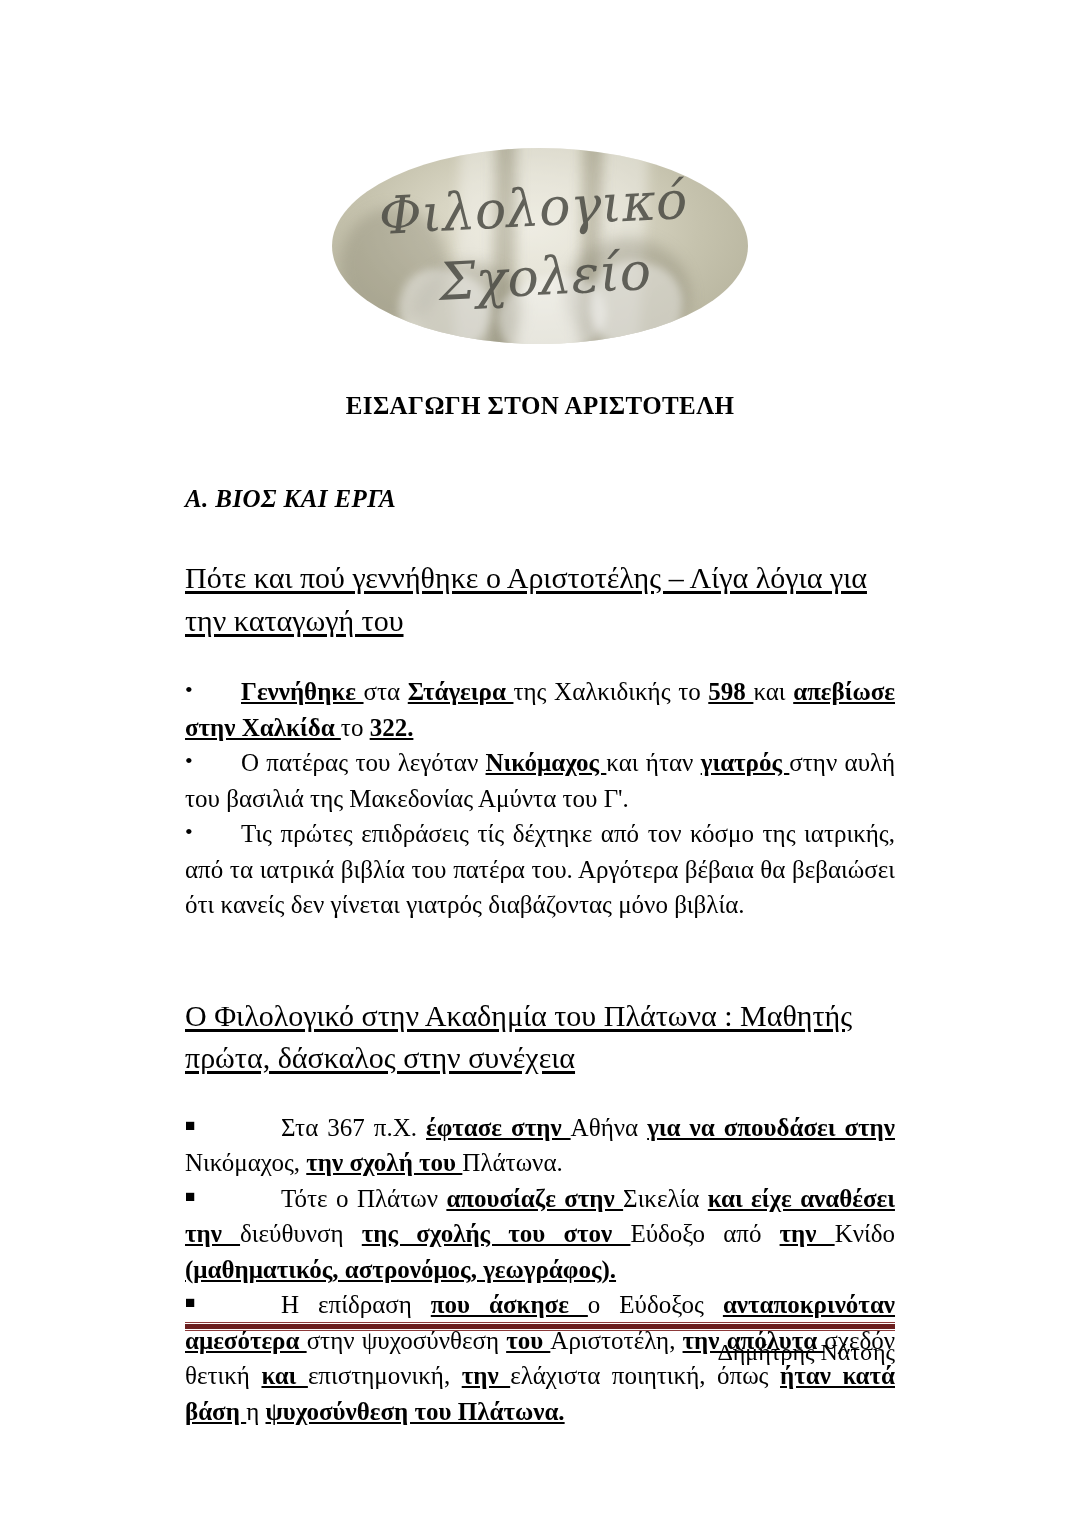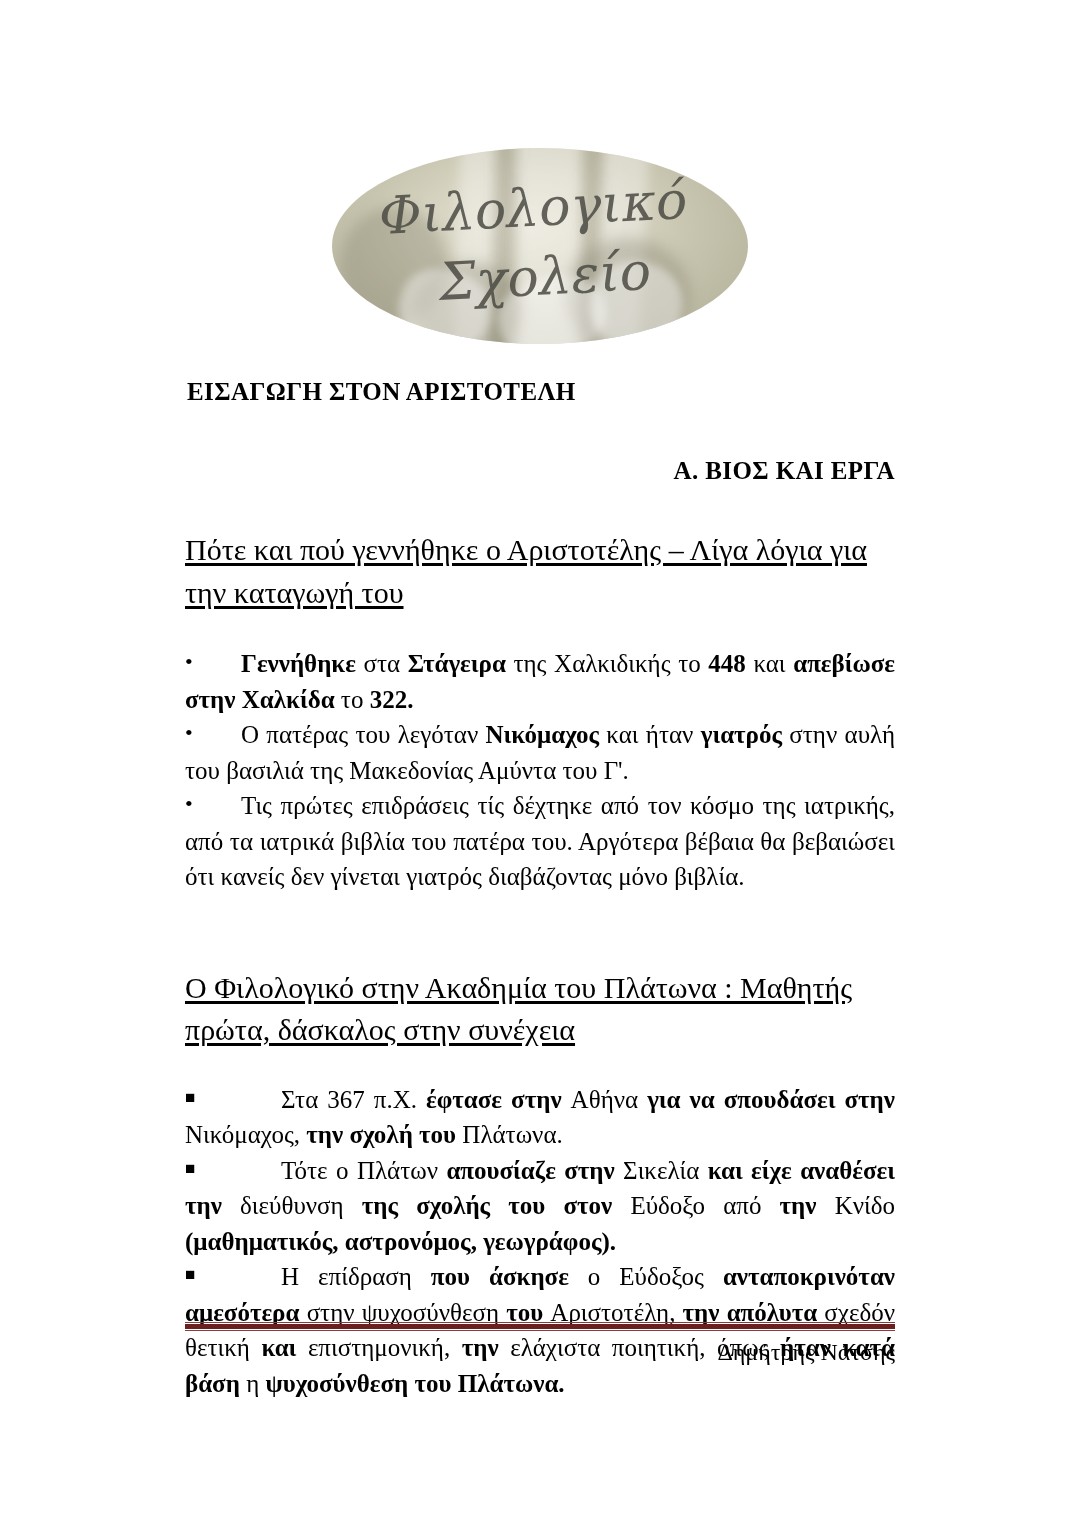--- a/index.html
+++ b/index.html
@@ -86,35 +86,37 @@
 
   
   .doc {
     position: absolute;
     left: 185px;
     top: 0;
     width: 710px;
   }
 
   .title-main {
+    text-align: center;
     font-weight: bold;
     font-size: 25px;
     letter-spacing: 0.4px;
-    margin: 2px;
+    margin: 16px;
     padding-top: 375px;
     line-height: 1.2;
   }
   .title-sub {
-    text-align: right;
+    text-align: left;
     font-weight: bold;
     font-size: 25px;
     letter-spacing: 0.4px;
     margin: 0;
     padding-top: 47px;
     line-height: 1.2;
+    font-style: italic;
   }
 
   .section-heading {
     font-weight: normal;
     font-size: 30px;
     line-height: 1.42;
     margin: 0;
     padding-top: 43px;
     text-align: justify;
   }
@@ -150,21 +152,21 @@
     text-align: left;
   }
   ul.blist.first li .bullet { font-size: 22px; line-height: 1.45; }
   ul.blist.second li .bullet { font-size: 17px; line-height: 1.9; }
   ul.blist li .li-text {
     display: block;
     text-indent: 56px;
   }
   ul.blist.second li .li-text { text-indent: 96px; }
 
-  b, .b { font-weight: bold; }
+  b, .b { font-weight: bold; text-decoration: underline; }
   .r { font-weight: normal; }
 
   
   .footer-rule {
     position: absolute;
     left: 185px;
     top: 1322px;
     width: 710px;
     height: 9px;
   }
@@ -232,21 +234,21 @@
 
     <h1 class="title-main">ΕΙΣΑΓΩΓΗ ΣΤΟΝ ΑΡΙΣΤΟΤΕΛΗ</h1>
 
     <h2 class="title-sub">Α. ΒΙΟΣ ΚΑΙ ΕΡΓΑ</h2>
 
     <div id="sections-root">
         <div class="section-heading"><span class="u">Πότε και πού γεννήθηκε ο Αριστοτέλης – Λίγα λόγια για</span><br><span class="u">την καταγωγή του</span></div>
         <ul class="blist first">
           <li>
             <span class="bullet">•</span>
-            <span class="li-text"><span class="b">Γεννήθηκε </span><span class="r">στα </span><span class="b">Στάγειρα </span><span class="r">της Χαλκιδικής το </span><span class="b">448 </span><span class="r">και </span><span class="b">απεβίωσε στην Χαλκίδα </span><span class="r">το </span><span class="b">322.</span></span>
+            <span class="li-text"><span class="b">Γεννήθηκε </span><span class="r">στα </span><span class="b">Στάγειρα </span><span class="r">της Χαλκιδικής το </span><span class="b">598 </span><span class="r">και </span><span class="b">απεβίωσε στην Χαλκίδα </span><span class="r">το </span><span class="b">322.</span></span>
           </li>
           <li>
             <span class="bullet">•</span>
             <span class="li-text"><span class="r">Ο πατέρας του λεγόταν </span><span class="b">Νικόμαχος </span><span class="r">και ήταν </span><span class="b">γιατρός </span><span class="r">στην αυλή του βασιλιά της Μακεδονίας Αμύντα του Γ'.</span></span>
           </li>
           <li>
             <span class="bullet">•</span>
             <span class="li-text"><span class="r">Τις πρώτες επιδράσεις τίς δέχτηκε από τον κόσμο της ιατρικής, από τα ιατρικά βιβλία του πατέρα του. Αργότερα βέβαια θα βεβαιώσει ότι κανείς δεν γίνεται γιατρός διαβάζοντας μόνο βιβλία.</span></span>
           </li>
         </ul>

